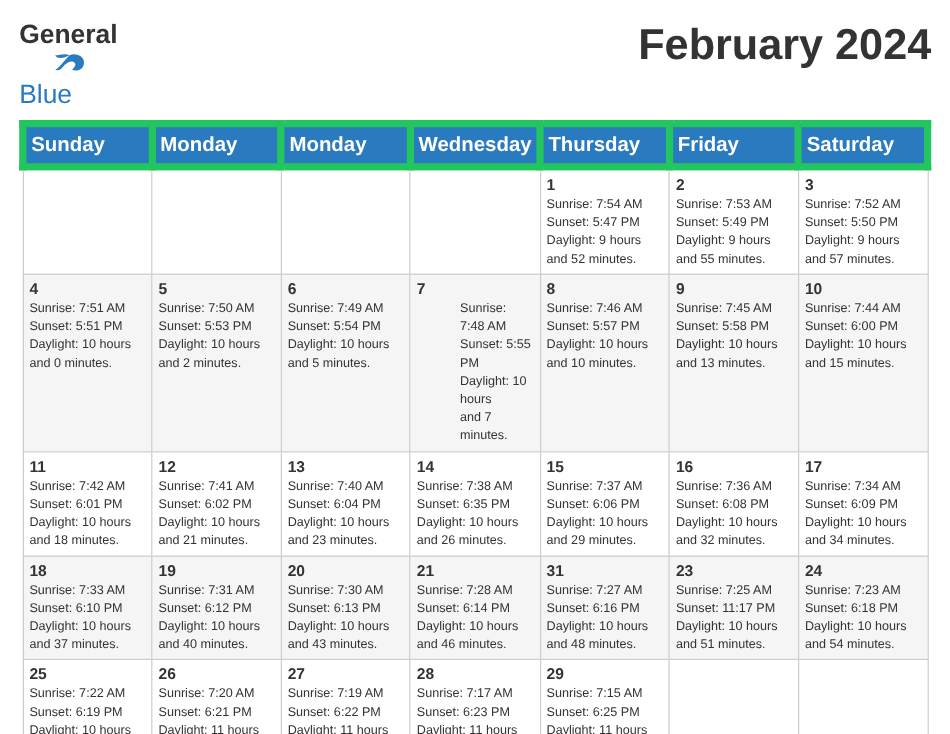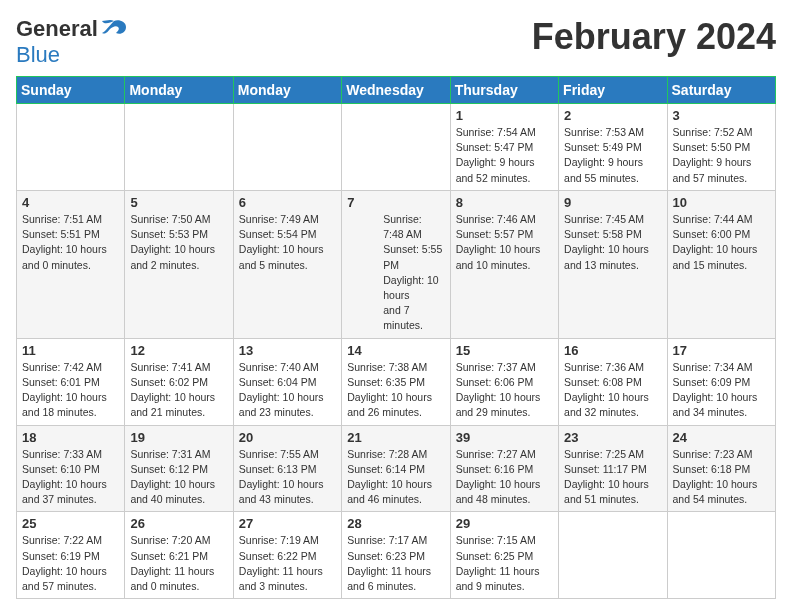--- a/index.html
+++ b/index.html
@@ -17,20 +17,21 @@
       margin-bottom: 8px;
     }
     .logo {
       display: flex;
       flex-direction: column;
       align-items: flex-start;
     }
     .logo-text {
       display: flex;
       align-items: center;
+      flex-direction: column;
     }
     .logo-general {
       font-size: 22px;
       font-weight: bold;
       color: #333;
     }
     .logo-blue {
       font-size: 22px;
       font-weight: normal;
       color: #2a7abf;
@@ -55,23 +56,23 @@
     .calendar {
       width: 100%;
       border-collapse: collapse;
       font-size: 11px;
     }
     .calendar th {
       background: #2a7abf;
       color: #fff;
       padding: 5px 4px;
       text-align: left;
-      font-size: 14px;
+      font-size: 17px;
       font-weight: bold;
-      border: 1px solid #22c55e;
+      border: 6px solid #22c55e;
     }
     .calendar td {
       border: 1px solid #ccc;
       vertical-align: top;
       padding: 4px 5px;
       width: 108px;
       min-height: 80px;
       background: #fff;
     }
     .calendar tr:nth-child(even) td {
@@ -267,34 +268,34 @@
         </td>
         <td>
           <span class="day-number">19</span>
           <div class="day-info" style="white-space: pre-line;">Sunrise: 7:31 AM
 Sunset: 6:12 PM
 Daylight: 10 hours
 and 40 minutes.</div>
         </td>
         <td>
           <span class="day-number">20</span>
-          <div class="day-info" style="white-space: pre-line;">Sunrise: 7:55 AM
+          <div class="day-info" style="white-space: pre-line;">Sunrise: 7:30 AM
 Sunset: 6:13 PM
 Daylight: 10 hours
 and 43 minutes.</div>
         </td>
         <td>
           <span class="day-number">21</span>
           <div class="day-info" style="white-space: pre-line;">Sunrise: 7:28 AM
 Sunset: 6:14 PM
 Daylight: 10 hours
 and 46 minutes.</div>
         </td>
         <td>
-          <span class="day-number">39</span>
+          <span class="day-number">31</span>
           <div class="day-info" style="white-space: pre-line;">Sunrise: 7:27 AM
 Sunset: 6:16 PM
 Daylight: 10 hours
 and 48 minutes.</div>
         </td>
         <td>
           <span class="day-number">23</span>
           <div class="day-info" style="white-space: pre-line;">Sunrise: 7:25 AM
 Sunset: 11:17 PM
 Daylight: 10 hours

